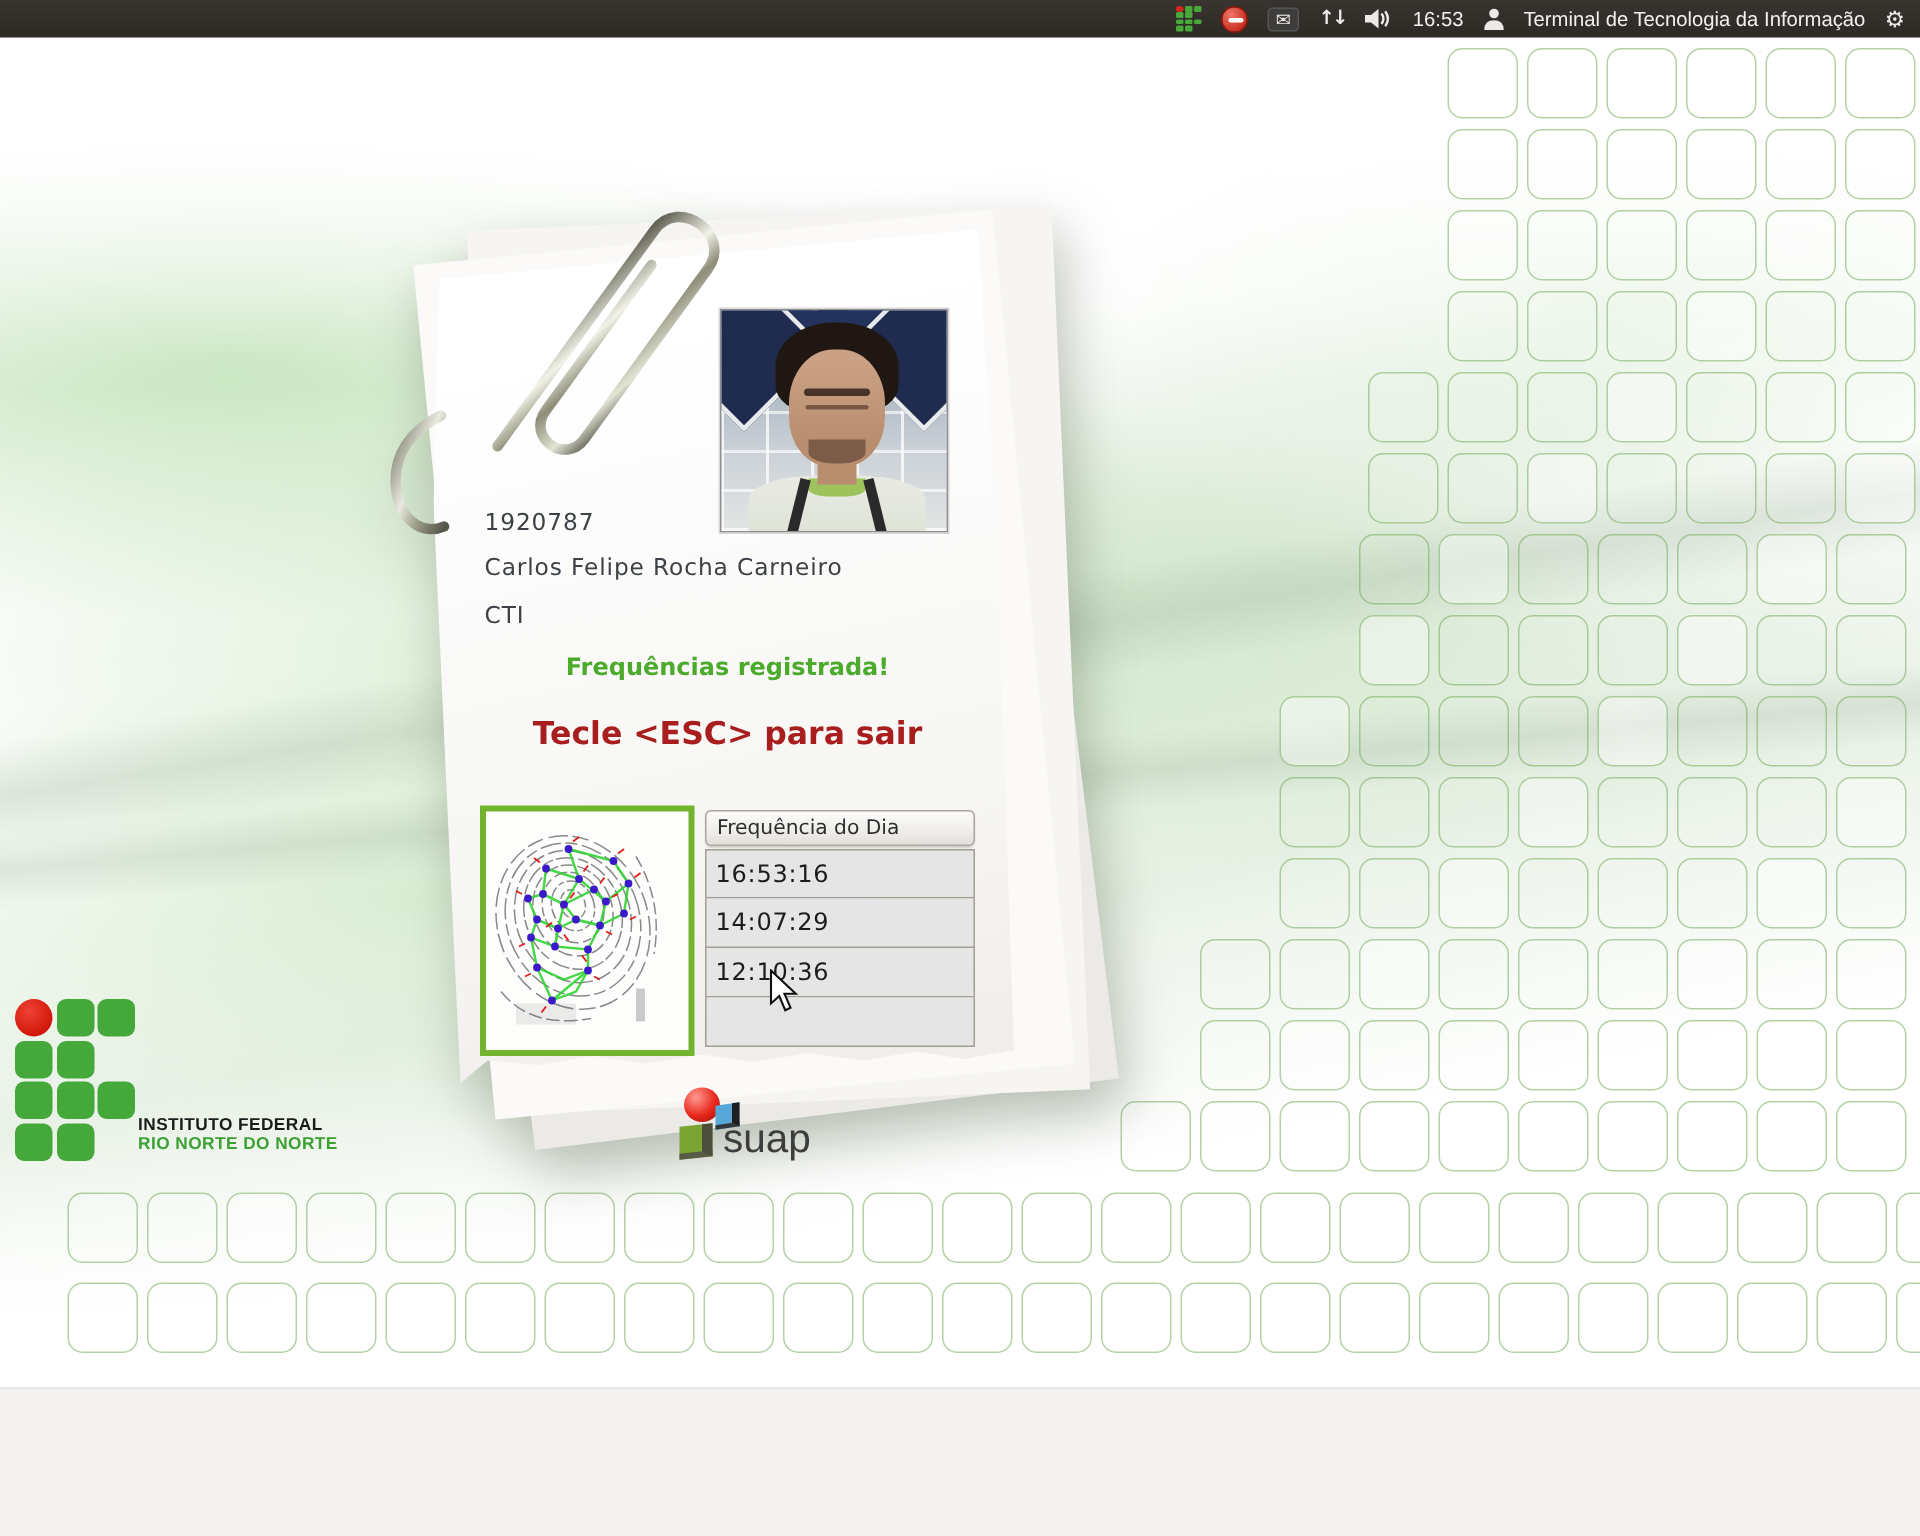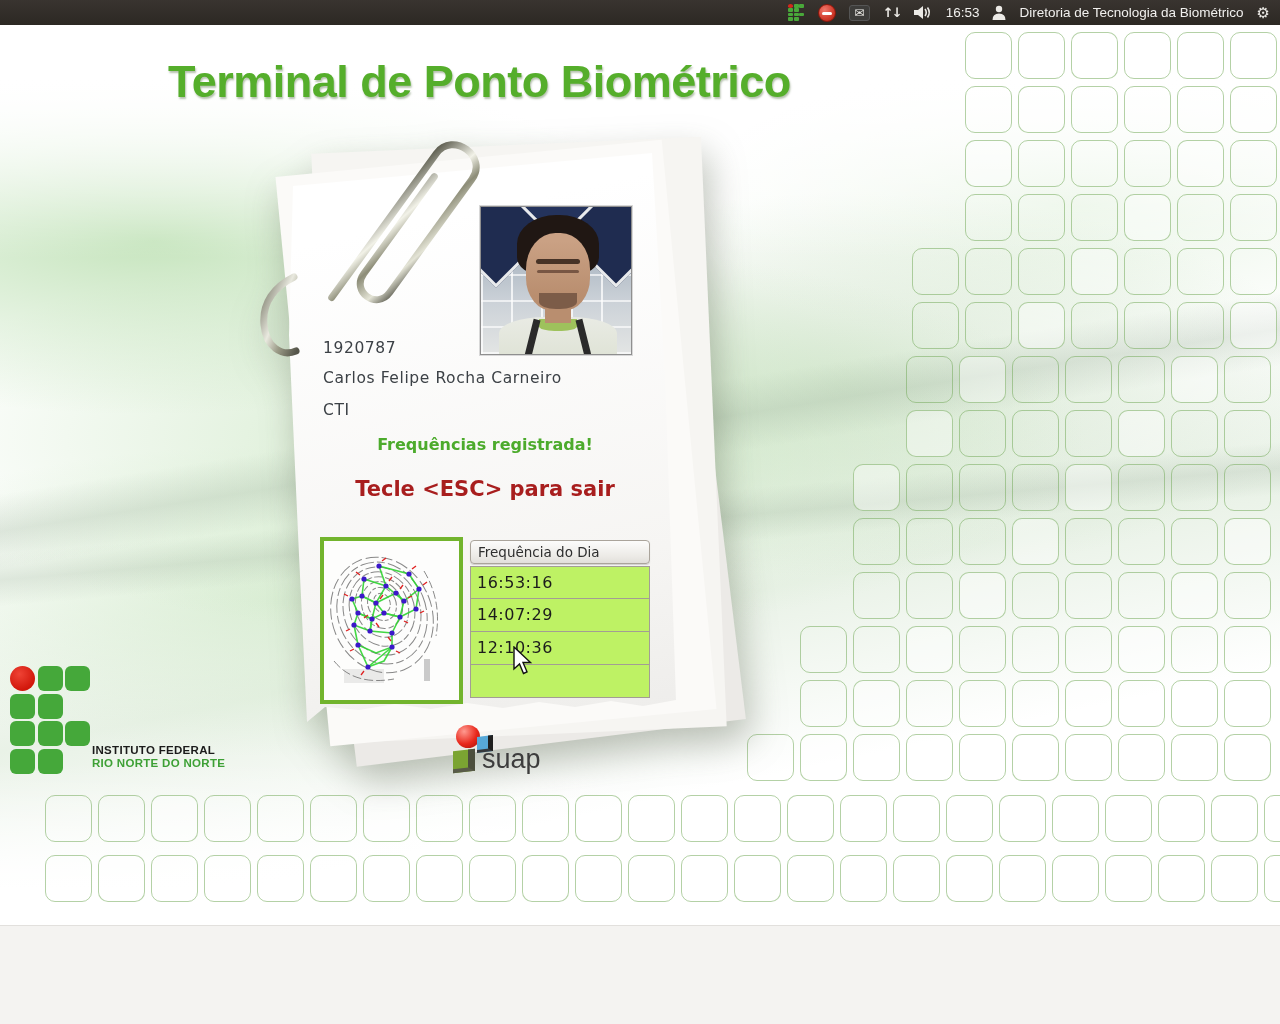--- a/index.html
+++ b/index.html
@@ -119,21 +119,21 @@
     font-family:"DejaVu Sans", sans-serif; font-weight:bold; font-size:21px; color:#a81e1e; }
 
   .fingerprint-frame { position:absolute; left:320px; top:537px; width:143px; height:167px;
     background:#fdfdfc; border:4px solid #72b42d; }
 
   .freq-table { position:absolute; left:470px; top:540px; width:180px; }
   .freq-header { height:24px; line-height:22px; padding-left:7px;
     background:linear-gradient(#fcfcfb,#eceae6 70%,#e2dfda); border:1px solid #aaa49b;
     border-radius:4px; box-shadow:0 1px 1px rgba(0,0,0,0.15); font-size:13.5px; color:#2e2e2e;
     font-family:"DejaVu Sans", sans-serif; }
-  .freq-row { height:33px; line-height:31px; padding-left:6px; background:#bef264;
+  .freq-row { height:33px; line-height:31px; padding-left:6px; background:#e5e5e5;
     border:1px solid #a39d94; border-top:none; font-size:16px; color:#1c1c1c;
     font-family:"DejaVu Sans", sans-serif; letter-spacing:0.5px; }
   .freq-row.first { border-top:1px solid #a39d94; margin-top:2px; }
 
   .suap-logo { position:absolute; left:448px; top:722px; width:120px; height:58px; z-index:6; }
   .suap-ball { position:absolute; left:8px; top:3px; width:24px; height:23px; border-radius:50%;
     background:radial-gradient(circle at 34% 28%, #ff9a90, #e8281c 55%, #9d0f07); }
   .suap-cube-b { position:absolute; left:29px; top:14px; width:16px; height:16px;
     background:#57a8d8; border-right:5px solid #1f1f1f; border-bottom:3px solid #35383b;
     transform:skewY(-8deg); }
@@ -347,25 +347,24 @@
         <path d="M13.5,2.5 Q17,7.5 13.5,12.5" stroke="#eceae6" stroke-width="1.6" fill="none"></path>
       </svg>
     </span>
     <span class="time-label">16:53</span>
     <span class="tb-icon">
       <svg width="14" height="15" viewBox="0 0 14 15">
         <circle cx="7" cy="4" r="3.2" fill="#eceae6"></circle>
         <path d="M0.5,15 Q0.5,8.5 7,8.5 Q13.5,8.5 13.5,15 Z" fill="#eceae6"></path>
       </svg>
     </span>
-    <span class="session-label">Diretoria de Tecnologia da Biométrico</span>
+    <span class="session-label">Terminal de Tecnologia da Informação</span>
     <span class="tb-icon glyph" style="font-size:15px;">⚙</span>
   </div>
 
-  <div class="page-title">Terminal de Ponto Biométrico</div>
 
   <div class="card-stack">
     <div class="sheet sheet-c"></div>
     <div class="sheet sheet-b"></div>
     <div class="sheet sheet-a"></div>
     <div class="sheet sheet-main"></div>
 
     <svg class="paperclip-sm" viewBox="0 0 46 96">
       <path d="M38,4 C18,14 6,30 8,52 C10,74 26,84 40,78" fill="none" stroke-width="7" stroke-linecap="round" stroke="url(#clipgrad2)"></path>
       <defs>

